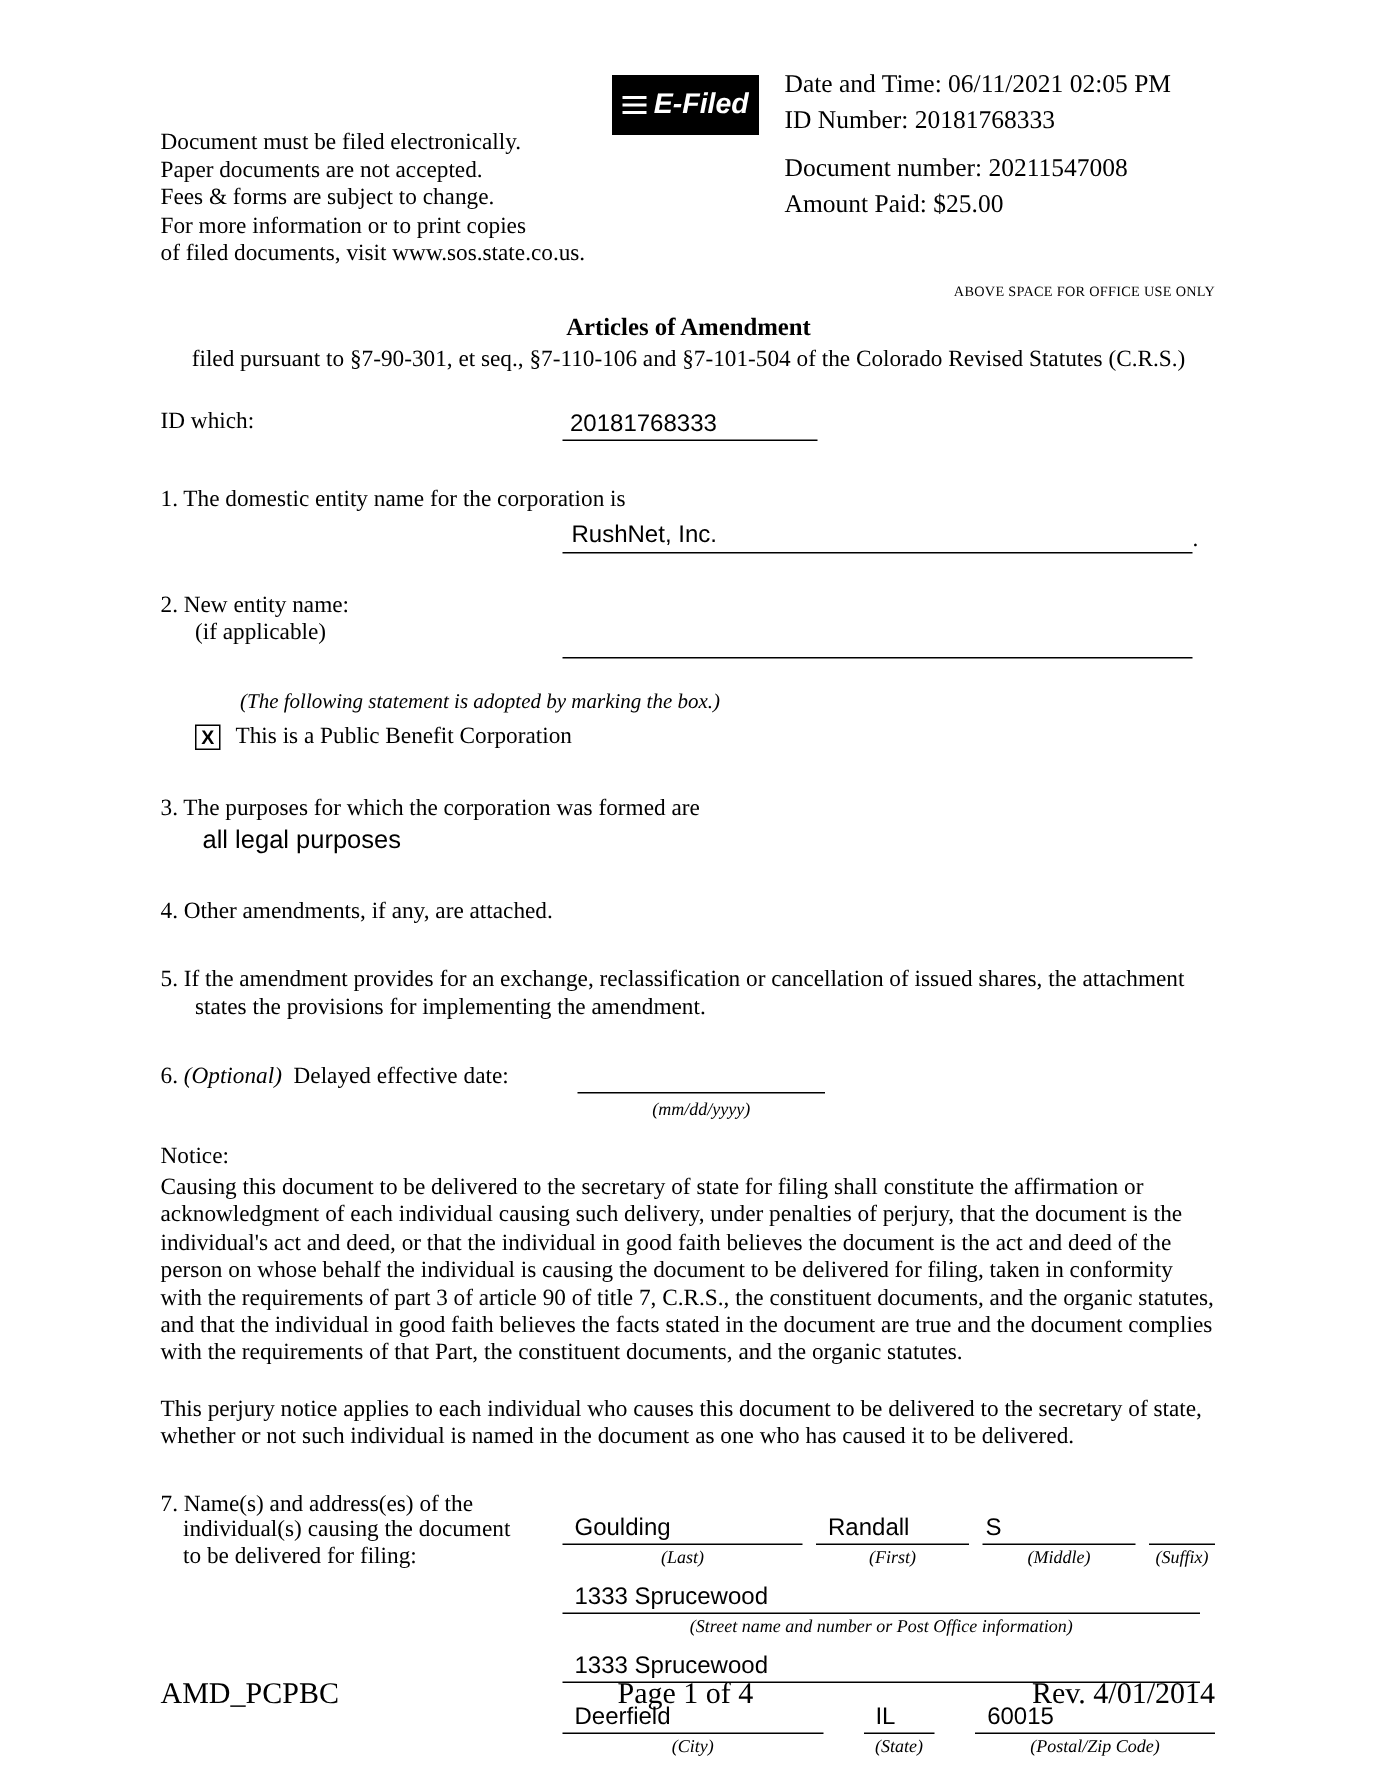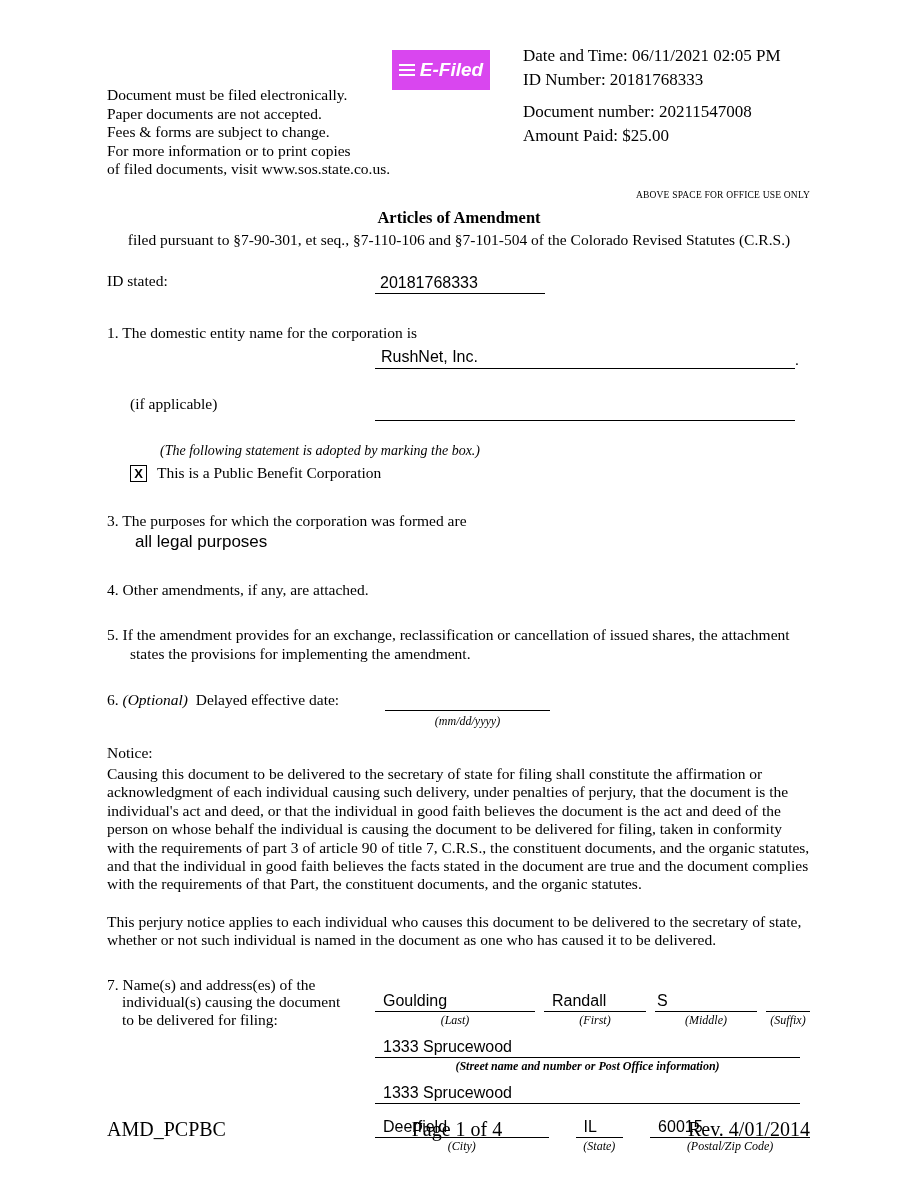--- a/index.html
+++ b/index.html
@@ -10,22 +10,22 @@
     background: #fff;
     color: #000;
     font-family: "Liberation Serif", serif;
     font-size: 15.5px;
     overflow: hidden;
   }
   
   .header { position: relative; height: 200px; }
   .notice-block { position: absolute; left: 107px; top: 86px; line-height: 18.5px; }
   .efiled {
-    position: absolute; left: 392px; top: 50px;
-    width: 98px; height: 40px; background: #d946ef; color: #fff;
+    position: absolute; left: 408px; top: 50px;
+    width: 98px; height: 40px; background: #000000; color: #fff;
     display: flex; align-items: center; justify-content: center;
     font-family: "Liberation Sans", sans-serif;
     font-style: italic; font-weight: bold; font-size: 19px;
   }
   .efiled-lines { display: inline-block; margin-right: 5px; }
   .efiled-lines i { display: block; height: 2px; width: 16px; background: #fff; margin: 3px 0; }
   .state-block { position: absolute; left: 523px; top: 44px; font-size: 17px; line-height: 23.5px; }
   .state-gap { height: 9px; }
   .office-use { position: absolute; right: 108px; top: 190px; font-size: 9.5px; letter-spacing: .2px; }
   
@@ -70,21 +70,21 @@
   .item7 { margin-top: 26px; position: relative; }
   .item7-label { position: absolute; left: 0; top: 0; line-height: 17.5px; }
   .item7-label div:nth-child(2), .item7-label div:nth-child(3) { margin-left: 15px; }
   .fields { margin-left: 268px; width: 435px; padding-top: 14px; }
   .f-row { display: flex; gap: 9px; }
   .cell { }
   .cell .uline { display: block; height: 22px; line-height: 22px; padding-left: 8px; }
   .cell .nopad { padding-left: 2px; }
   .street-row { margin-top: 8px; }
   .street-row .uline { display: block; width: 425px; height: 22px; line-height: 22px; padding-left: 8px; }
-  .street-cap { width: 425px; font-weight: bold; }
+  .street-cap { width: 425px; }
   .city-row { margin-top: 12px; gap: 27px; }
   
   .footer {
     position: absolute; left: 0; top: 1118px; width: 100%;
     padding: 0 108px 0 107px;
     display: flex; justify-content: space-between;
     font-size: 20px;
   }
 </style>
 </head>
@@ -120,32 +120,33 @@
 
     <div class="office-use">ABOVE SPACE FOR OFFICE USE ONLY</div>
   </div>
 
   <div class="title">Articles of Amendment</div>
   <div class="subtitle">filed pursuant to §7-90-301, et seq., §7-110-106 and §7-101-504 of the Colorado Revised Statutes (C.R.S.)</div>
 
   <div class="content">
 
     <div class="row id-row">
-      <span>ID stated:</span>
+      <span>ID which:</span>
       <span class="abs268"><span class="uline val">20181768333</span></span>
     </div>
 
     <div class="item1">
       <div>1. The domestic entity name for the corporation is</div>
       <div class="row valrow">
         <span class="abs268"><span class="uline val">RushNet, Inc.</span><span>.</span></span>
       </div>
     </div>
 
     <div class="item2">
+      <div>2. New entity name:</div>
       <div class="row subrow">
         <span class="sub">(if applicable)</span>
         <span class="abs268"><span class="uline val"></span></span>
       </div>
     </div>
 
     <div class="cb-note">(The following statement is adopted by marking the box.)</div>
     <div class="cb-row">
       <span class="cb-box">X</span>
       <span class="cb-label">This is a Public Benefit Corporation</span>

